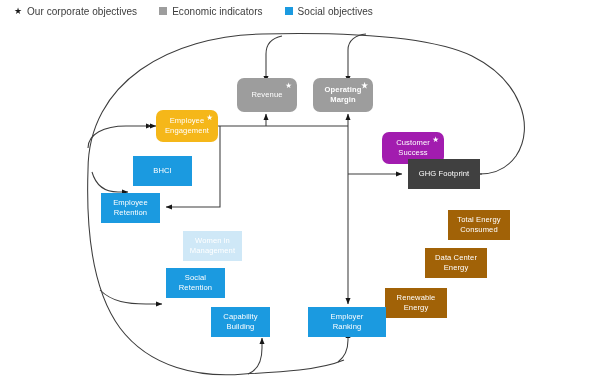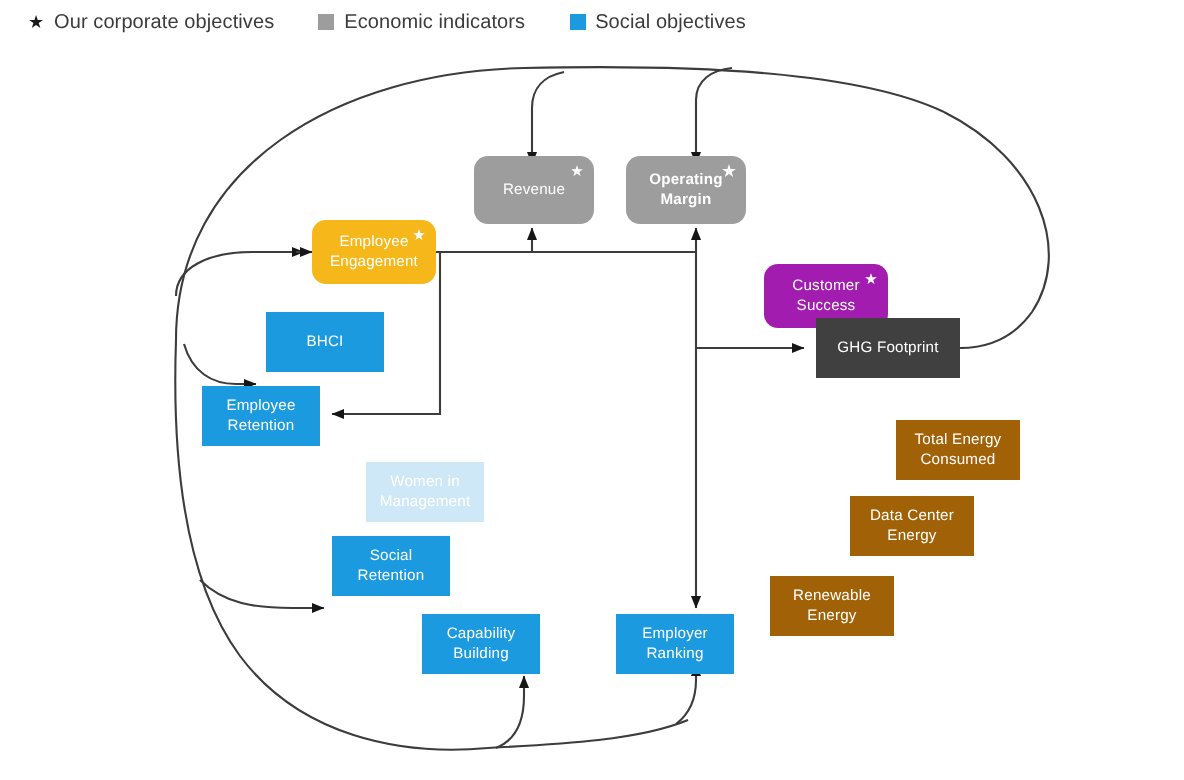--- a/index.html
+++ b/index.html
@@ -241,18 +241,18 @@
   <div class="node n-blue" style="left:166px; top:246px; width:59px; height:30px;">
     <span class="node-text">Social
 Retention</span>
   </div>
 
   <div class="node n-blue" style="left:211px; top:285px; width:59px; height:30px;">
     <span class="node-text">Capability
 Building</span>
   </div>
 
-  <div class="node n-blue" style="left:308px; top:285px; width:59px; height:30px;">
+  <div class="node n-blue" style="left:308px; top:285px; width:78px; height:30px;">
     <span class="node-text">Employer
 Ranking</span>
   </div>
 
 </div>
 
 </body></html>

